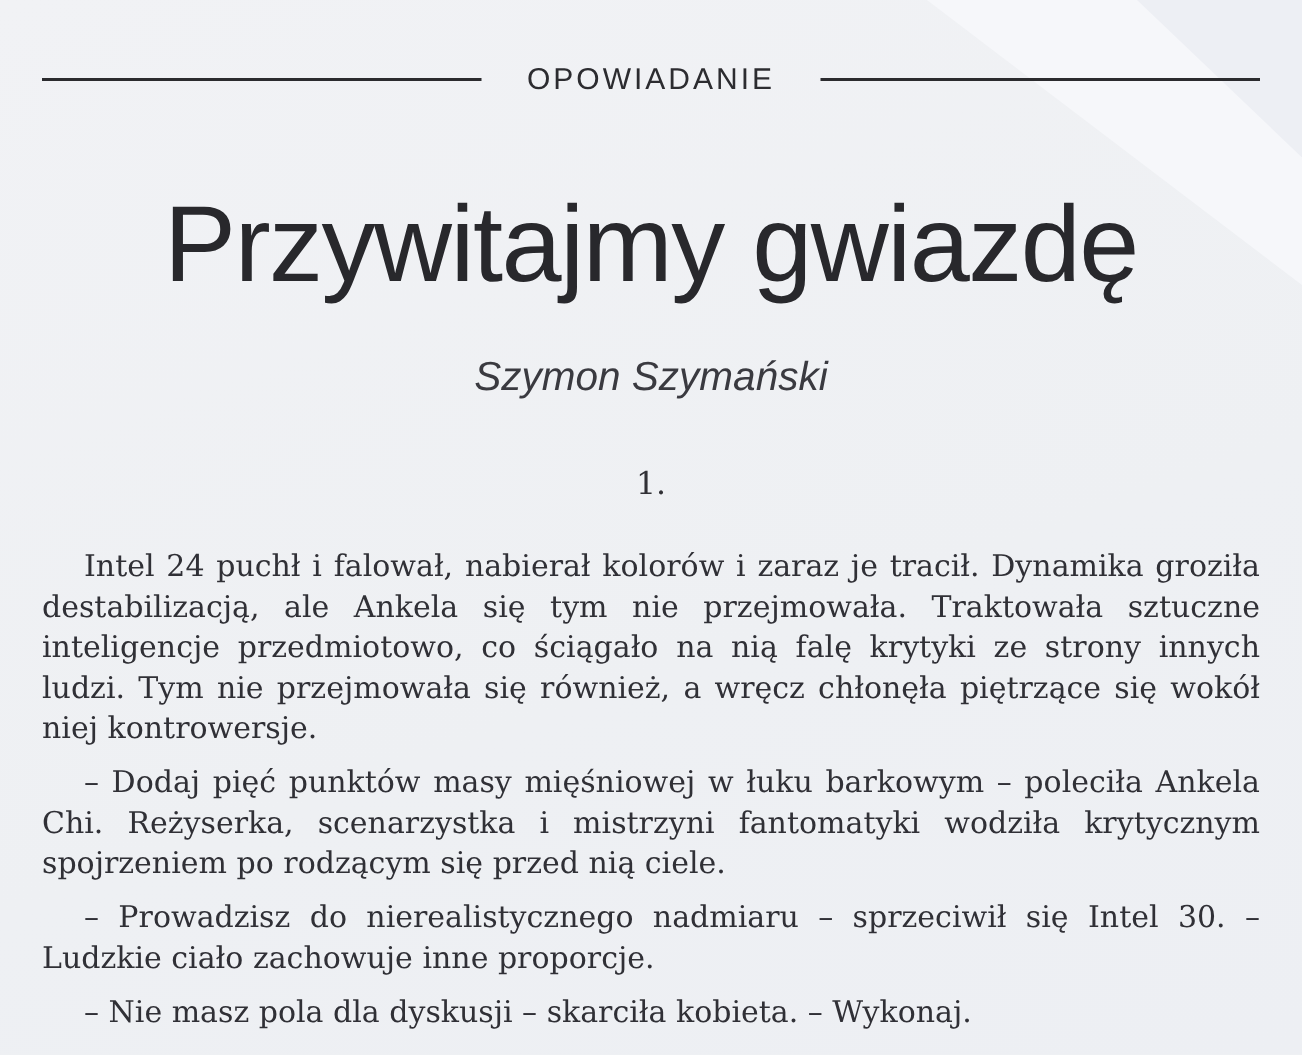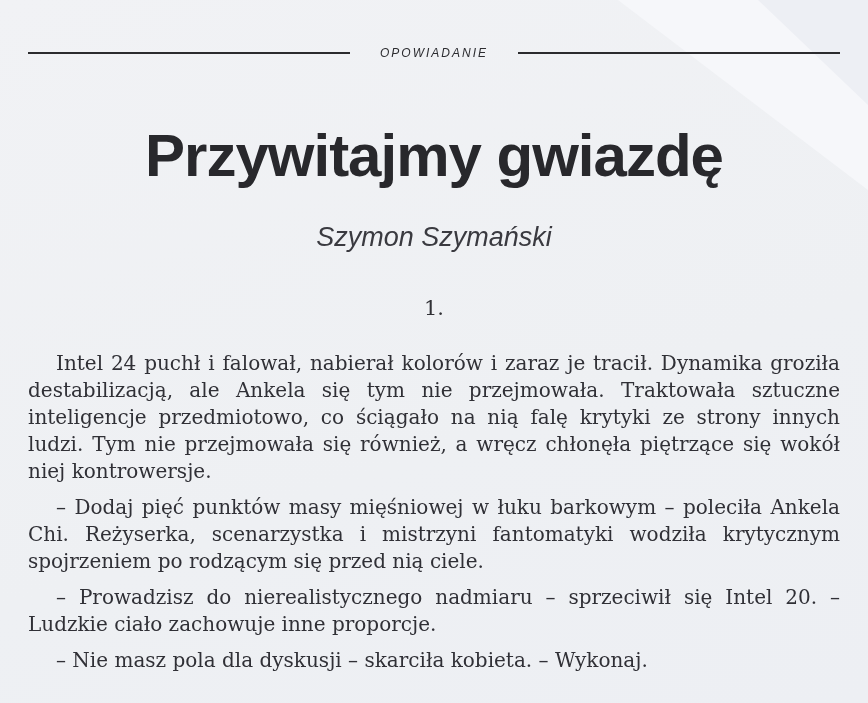--- a/index.html
+++ b/index.html
@@ -37,32 +37,31 @@
     gap: 30px;
     margin-top: 42px;
     height: 22px;
   }
   .rule {
     flex: 1;
     height: 2px;
     background: #2b2b2e;
   }
   .kicker {
-    font-size: 12px;
+    font-size: 20px;
     letter-spacing: 2px;
     color: #2c2c30;
     white-space: nowrap;
-    font-style: italic;
   }
   .title {
     margin: 56px 0 12px 0;
     text-align: center;
     font-family: "Liberation Sans", sans-serif;
-    font-weight: 700;
-    font-size: 60px;
+    font-weight: 400;
+    font-size: 72px;
     line-height: 1.2;
     letter-spacing: -1px;
     color: #28282c;
   }
   .author {
     margin-top: 28px;
     text-align: center;
     font-style: italic;
     font-size: 27px;
     line-height: 1.3;
@@ -106,18 +105,18 @@
 
     <h1 class="title">Przywitajmy gwiazdę</h1>
 
     <div class="author">Szymon Szymański</div>
 
     <div class="section-number">1.</div>
 
     <div class="story-body">
       <p>Intel 24 puchł i falował, nabierał kolorów i zaraz je tracił. Dynamika groziła destabilizacją, ale Ankela się tym nie przejmowała. Traktowała sztuczne inteligencje przedmiotowo, co ściągało na nią falę krytyki ze strony innych ludzi. Tym nie przejmowała się również, a wręcz chłonęła piętrzące się wokół niej kontrowersje.</p>
       <p>– Dodaj pięć punktów masy mięśniowej w łuku barkowym – poleciła Ankela Chi. Reżyserka, scenarzystka i mistrzyni fantomatyki wodziła krytycznym spojrzeniem po rodzącym się przed nią ciele.</p>
-      <p>– Prowadzisz do nierealistycznego nadmiaru – sprzeciwił się Intel 20. – Ludzkie ciało zachowuje inne proporcje.</p>
+      <p>– Prowadzisz do nierealistycznego nadmiaru – sprzeciwił się Intel 30. – Ludzkie ciało zachowuje inne proporcje.</p>
       <p>– Nie masz pola dla dyskusji – skarciła kobieta. – Wykonaj.</p>
     </div>
 
   </div>
 </div>
 
 </body></html>

